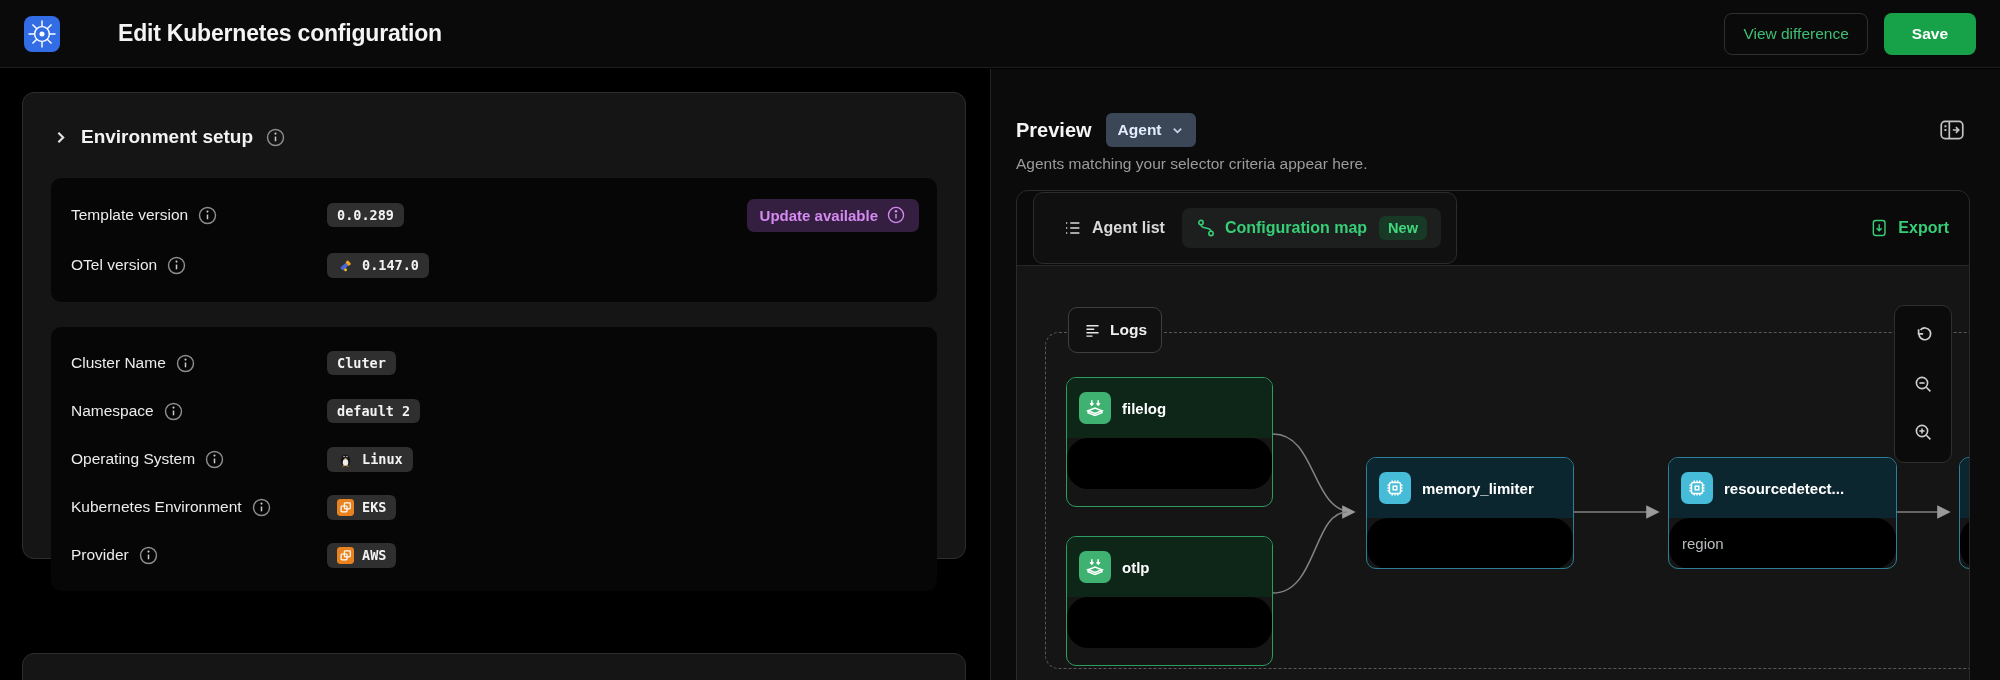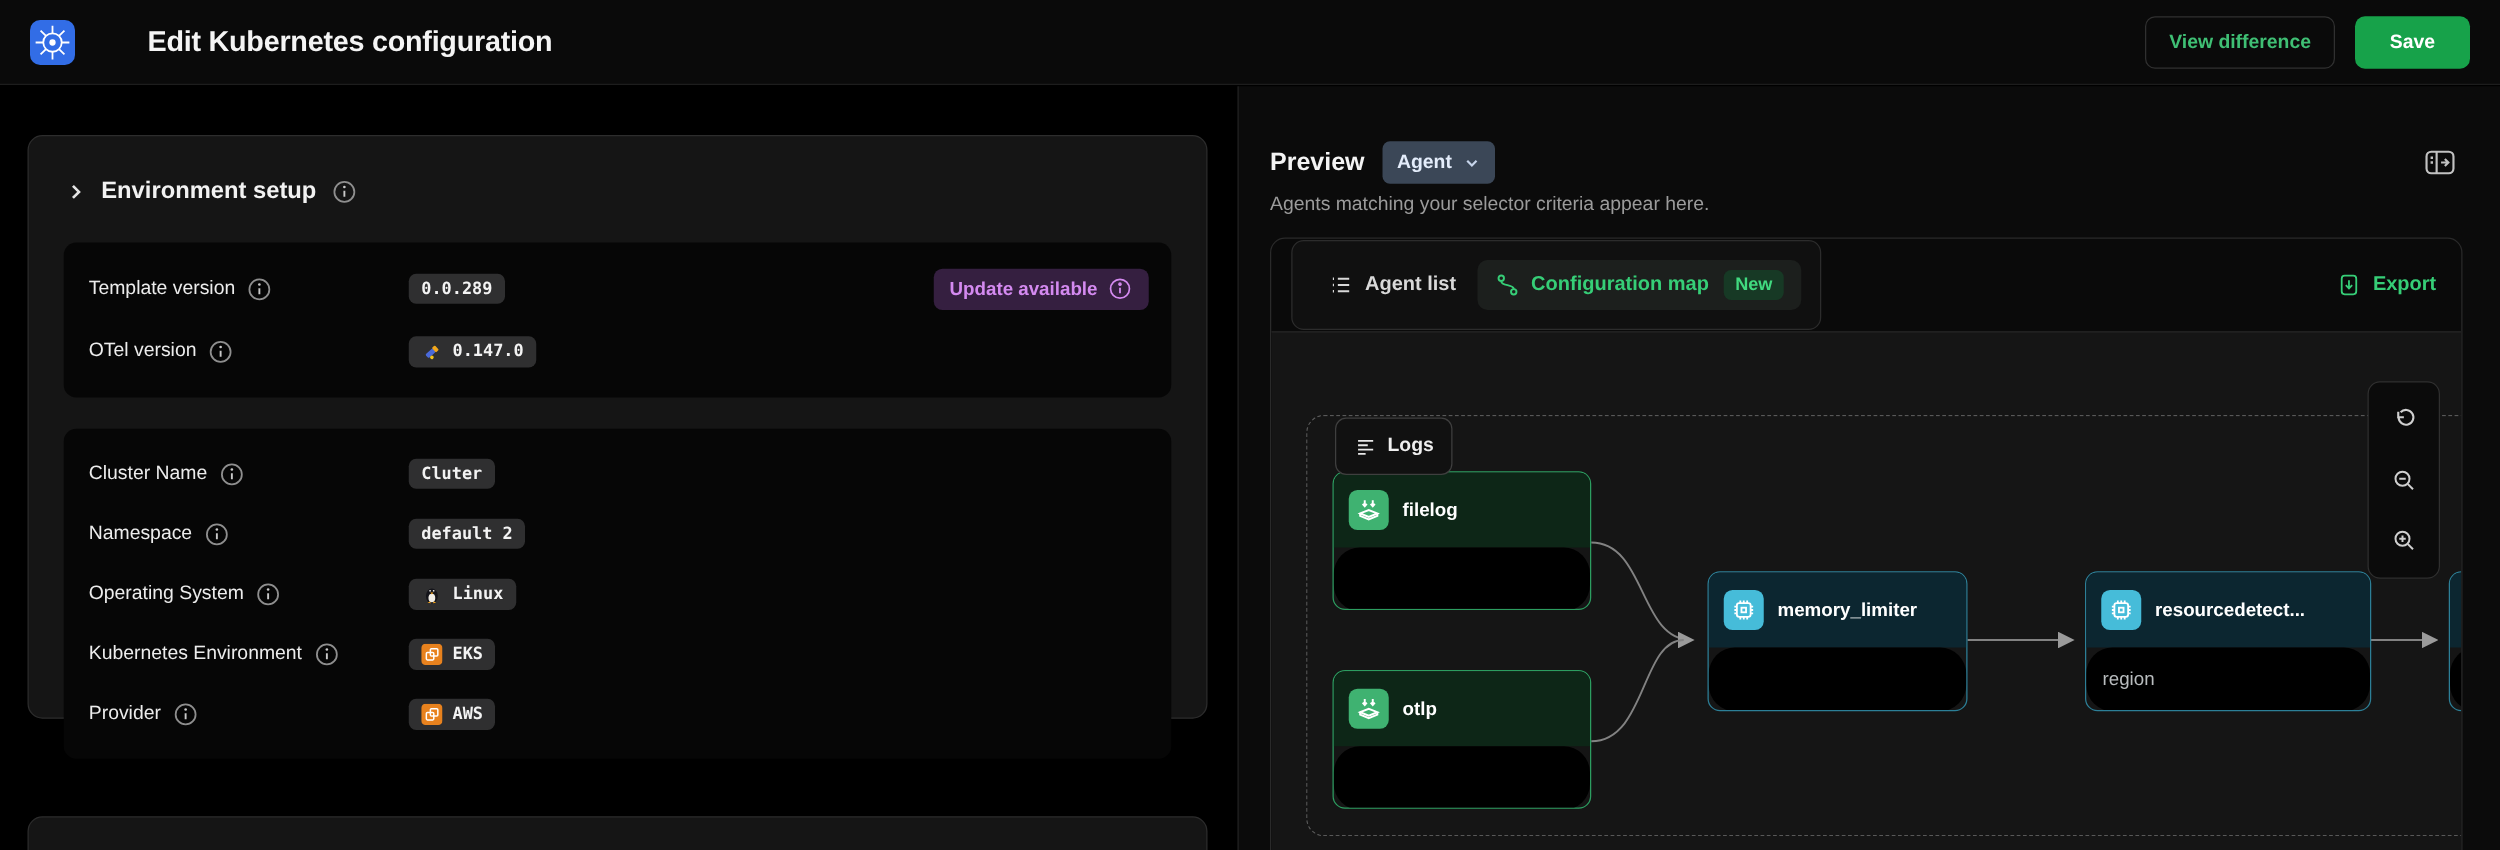--- a/index.html
+++ b/index.html
@@ -23,39 +23,39 @@
   .page-title { font-size:23px; font-weight:bold; color:#f4f4f4; letter-spacing:-0.2px;margin-left:40px; }
   .version-select {
     margin-left:6px; display:flex; align-items:center; gap:12px;
     background:#18181a; border:1px solid #3a3a3c; border-radius:8px;
     height:41px; padding:0 14px; min-width:180px; cursor:pointer;
   }
   .version-select .vlabel { font-size:15.5px; color:#e9e9e9; flex:1; }
   .tb-right { display:flex; align-items:center; gap:16px; }
   .btn-outline {
     background:transparent; border:1px solid #303030; border-radius:8px;
-    color:#3fbf74; font-size:15.5px; font-weight:700; padding:0 18px; height:42px;
+    color:#3fbf74; font-size:15.5px; font-weight:400; padding:0 18px; height:42px;
     font-family:inherit; cursor:pointer;
   }
   .btn-save {
     background:#17a24a; border:none; border-radius:8px;
     color:#fff; font-size:15.5px; font-weight:bold; padding:0 28px; height:42px;
     font-family:inherit; cursor:pointer;
   }
 
   
   .info-icon { width:19px; height:19px; flex:none; cursor:pointer; }
   .info-icon.purple circle, .info-icon.purple path { stroke:#d48af0; }
 
   
   .card {
     position:absolute; left:22px; width:944px;
     background:#151515; border:1px solid #2d2d2d; border-radius:12px;
   }
-  .card.env { top:108px; height:467px; padding:28px 28px 0 28px; }
+  .card.env { top:92px; height:467px; padding:28px 28px 0 28px; }
   .card.next { top:653px; height:80px; }
   .env-head { display:flex; align-items:center; gap:13px; height:32px; padding-left:2px; }
   .env-title { font-size:19px; font-weight:bold; color:#f2f2f2; }
   .inner-card {
     background:#060606; border-radius:10px; margin-top:25px; padding:12px 18px;
   }
   .f-row {
     display:grid; grid-template-columns:258px 1fr auto; align-items:center;
   }
   .inner-card.versions .f-row { height:50px; }
@@ -115,24 +115,24 @@
     background:#151515; border-top:1px solid #262626; overflow:hidden;
   }
   .pipeline-group {
     position:absolute; left:28px; top:66px; width:1010px; height:337px;
     border:1.5px dashed #585858; border-radius:14px;
   }
   .group-chip {
     position:absolute; left:51px; top:41px; width:94px; height:46px; z-index:3;
     background:#111; border:1px solid #3f3f3f; border-radius:9px;
     display:flex; align-items:center; justify-content:center; gap:8px;
-    font-size:15.5px; font-weight:600; color:#efefef; cursor:pointer;margin-top:27px;
+    font-size:15.5px; font-weight:600; color:#efefef; cursor:pointer;
   }
   .node {
-    position:absolute; width:207px; height:111px; border-radius:10px;
+    position:absolute; width:207px; height:130px; border-radius:10px;
     overflow:hidden; z-index:2; cursor:pointer;
   }
   .node .head { height:60px; display:flex; align-items:center; gap:11px; padding:0 12px; }
   .node .n-icon { width:32px; height:32px; border-radius:7px; display:flex; align-items:center; justify-content:center; flex:none; }
   .node .n-label { font-size:15px; font-weight:bold; color:#fff; white-space:nowrap; }
   .node .body { height:51px; background:#000; display:flex; align-items:center; padding:0 13px; font-size:15px; color:#b9bdbf;border-radius:21px; }
   .node.receiver { border:1px solid #2c9d60; }
   .node.receiver .head { background:#0d2617; }
   .node.receiver .n-icon { background:#3fb271; }
   .node.processor { border:1px solid #2c7f97; }

